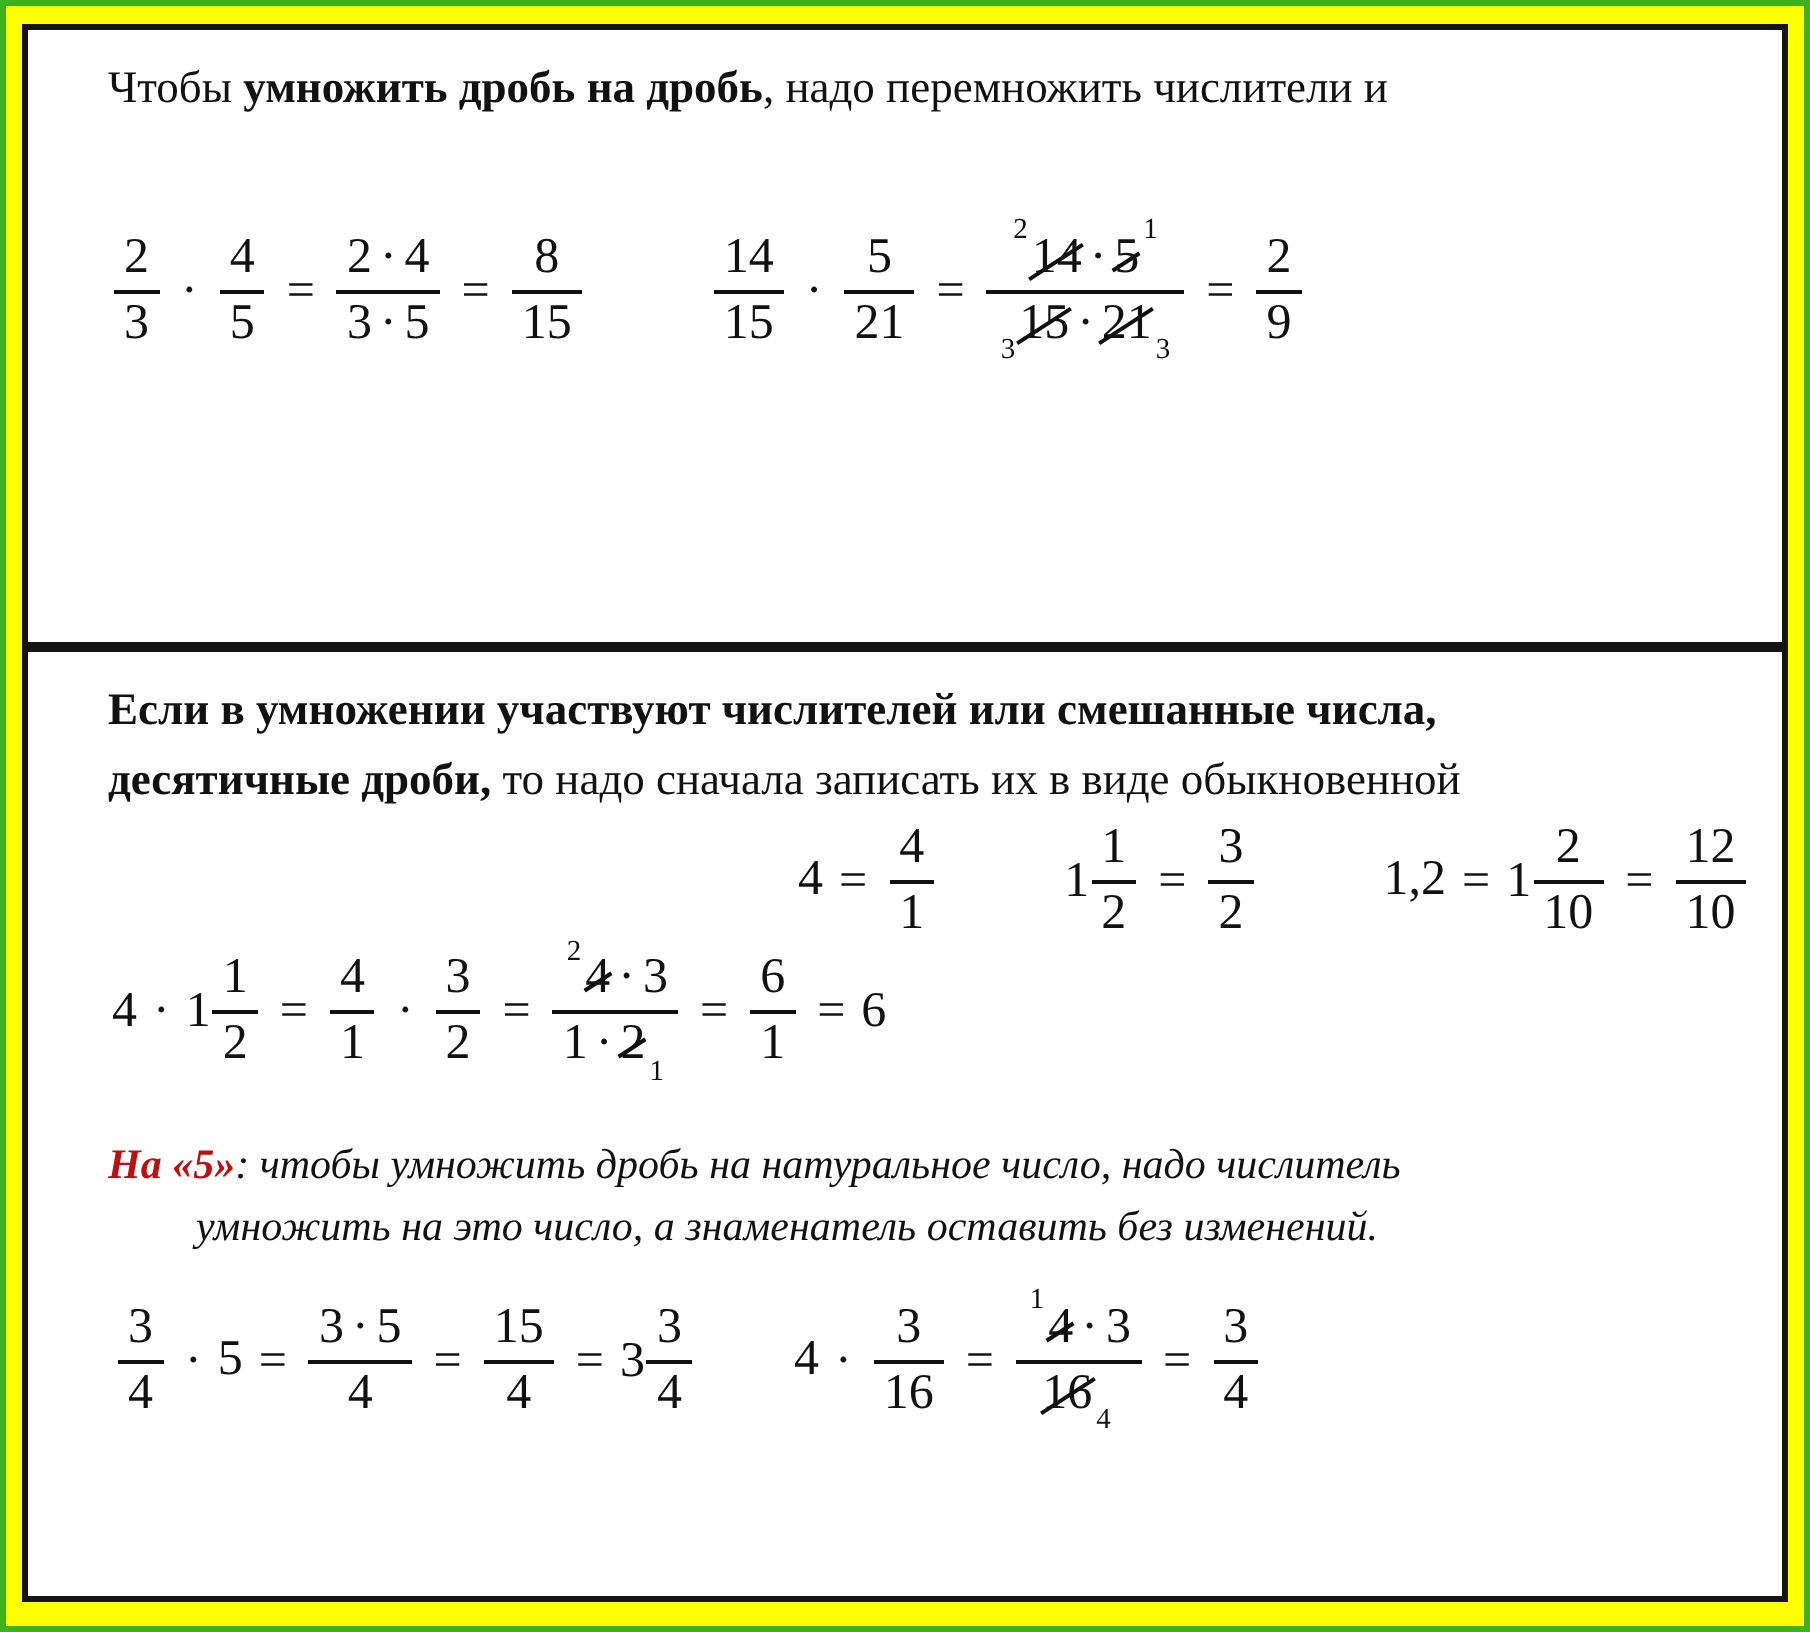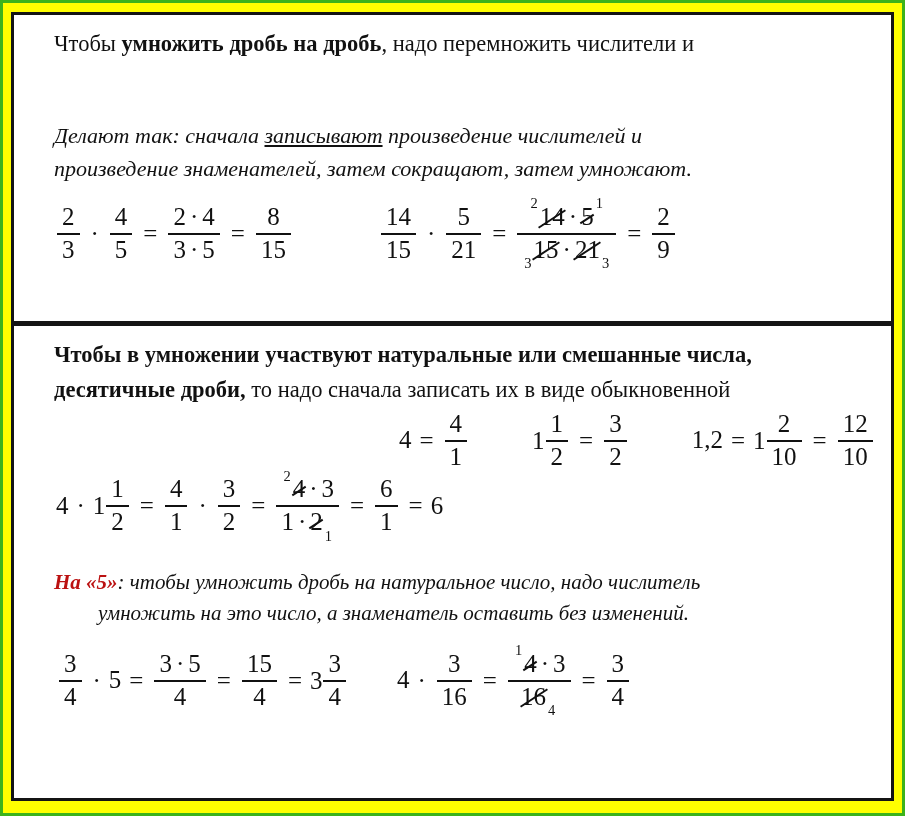--- a/index.html
+++ b/index.html
@@ -31,21 +31,21 @@
   .italic{font-style:italic;}
   .note{margin-top:22px;font-size:22px;line-height:1.5;}
   .tip{margin-top:30px;font-size:21px;line-height:1.5;}
   .b{font-weight:bold;}
   .u{text-decoration:underline;}
   .red{color:var(--accent-red);font-weight:bold;}
   .ind{padding-left:44px;}
   
   .frow{display:flex;align-items:center;}
   .frow1{margin-top:18px;}
-  .frow1 .formula+.formula{margin-left:84px;font-family:Liberation Serif, serif;}
+  .frow1 .formula+.formula{margin-left:60px;font-family:Liberation Serif, serif;}
   .conversions{margin-top:2px;margin-left:345px;}
   .conversions .formula+.formula{margin-left:62px;}
   .bigf{margin-top:4px;margin-left:2px;}
   .frow3{margin-top:20px;margin-left:2px;}
   .frow3 .formula+.formula{margin-left:48px;}
   .formula{
     display:flex;align-items:center;
     font-family:"Liberation Serif","DejaVu Serif",serif;
     font-size:25px;color:var(--text-black);
   }
@@ -68,21 +68,20 @@
   .mmixed{display:inline-flex;align-items:center;}
   .mmixed .mfrac{margin-left:1px;}
 </style>
 </head>
 <body>
 
 <div class="page">
 
   <section class="box box-top">
     <p class="rule"><span>Чтобы </span><span class="b">умножить дробь на дробь</span><span>, надо перемножить числители и</span><br><br></p>
-    <p class="note italic"><span>Делают так: сначала </span><span class="u">записывают</span><span> произведение числителей и</span><br><span>произведение знаменателей, затем сокращают, затем умножают.</span></p>
     <div class="frow frow1">
       <div class="formula">
           <span class="mfrac">
             <span class="mnum">
               <span class="mtxt">2</span>
             </span>
             <span class="mbar"></span>
             <span class="mden">
               <span class="mtxt">3</span>
             </span>
@@ -168,21 +167,21 @@
             <span class="mbar"></span>
             <span class="mden">
               <span class="mtxt">9</span>
             </span>
           </span>
         </div>
     </div>
   </section>
 
   <section class="box box-bottom">
-    <p class="rule"><span class="b">Чтобы в умножении участвуют натуральные или смешанные числа,</span><br><span class="b">десятичные дроби,</span><span> то надо сначала записать их в виде обыкновенной</span><br></p>
+    <p class="rule"><span class="b">Если в умножении участвуют числителей или смешанные числа,</span><br><span class="b">десятичные дроби,</span><span> то надо сначала записать их в виде обыкновенной</span><br></p>
     <div class="frow conversions">
       <div class="formula">
           <span class="mtxt">4</span>
           <span class="mop">=</span>
           <span class="mfrac">
             <span class="mnum">
               <span class="mtxt">4</span>
             </span>
             <span class="mbar"></span>
             <span class="mden">

